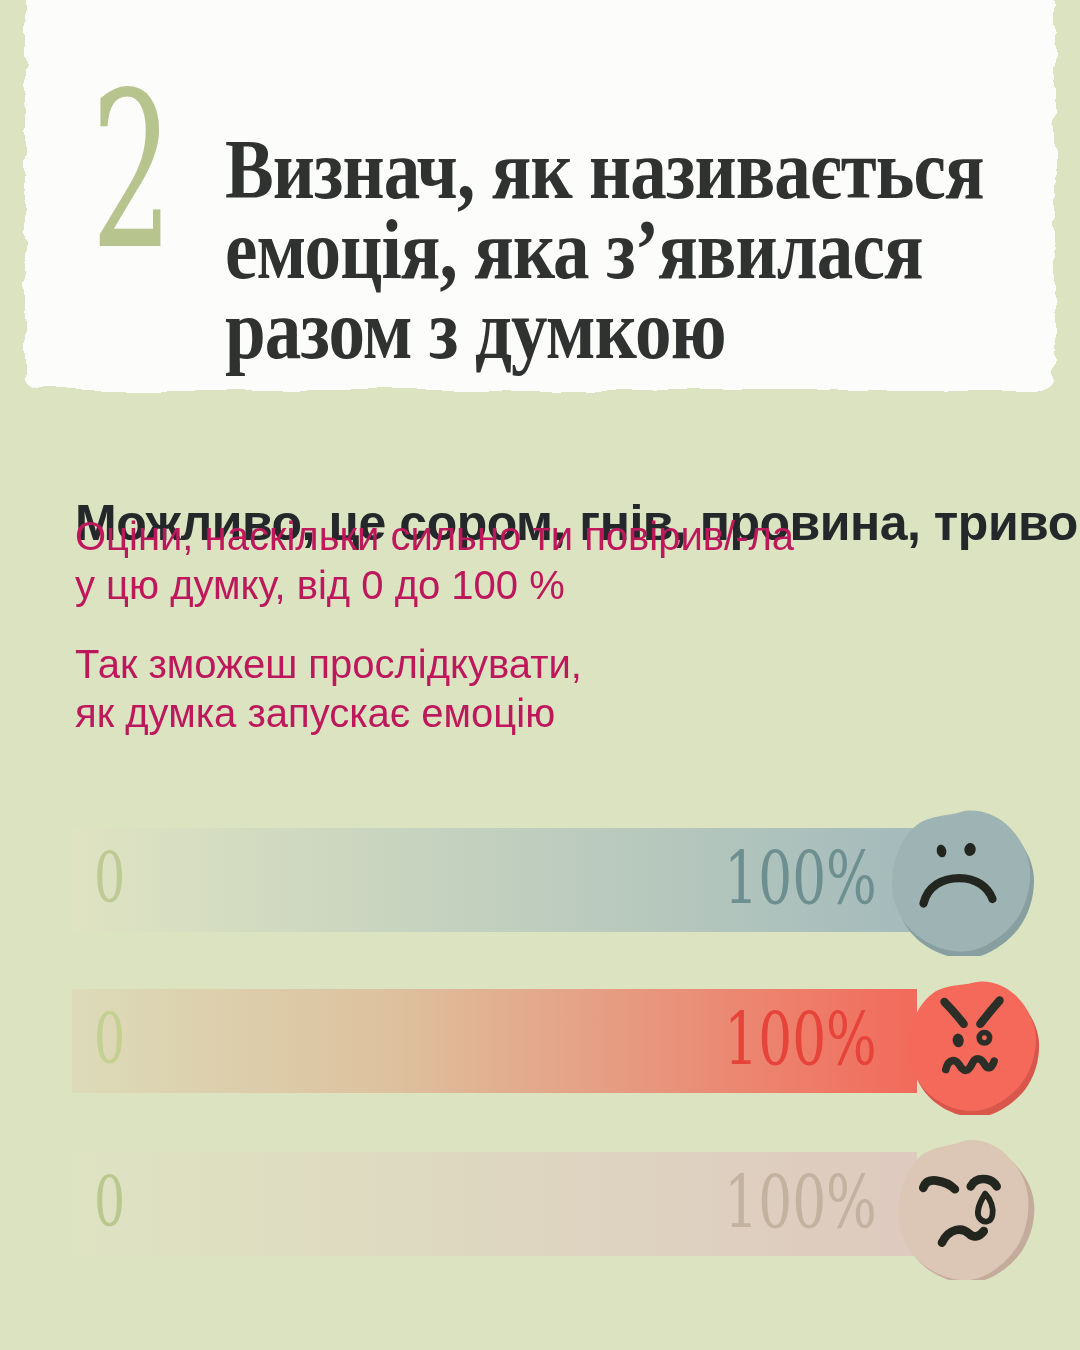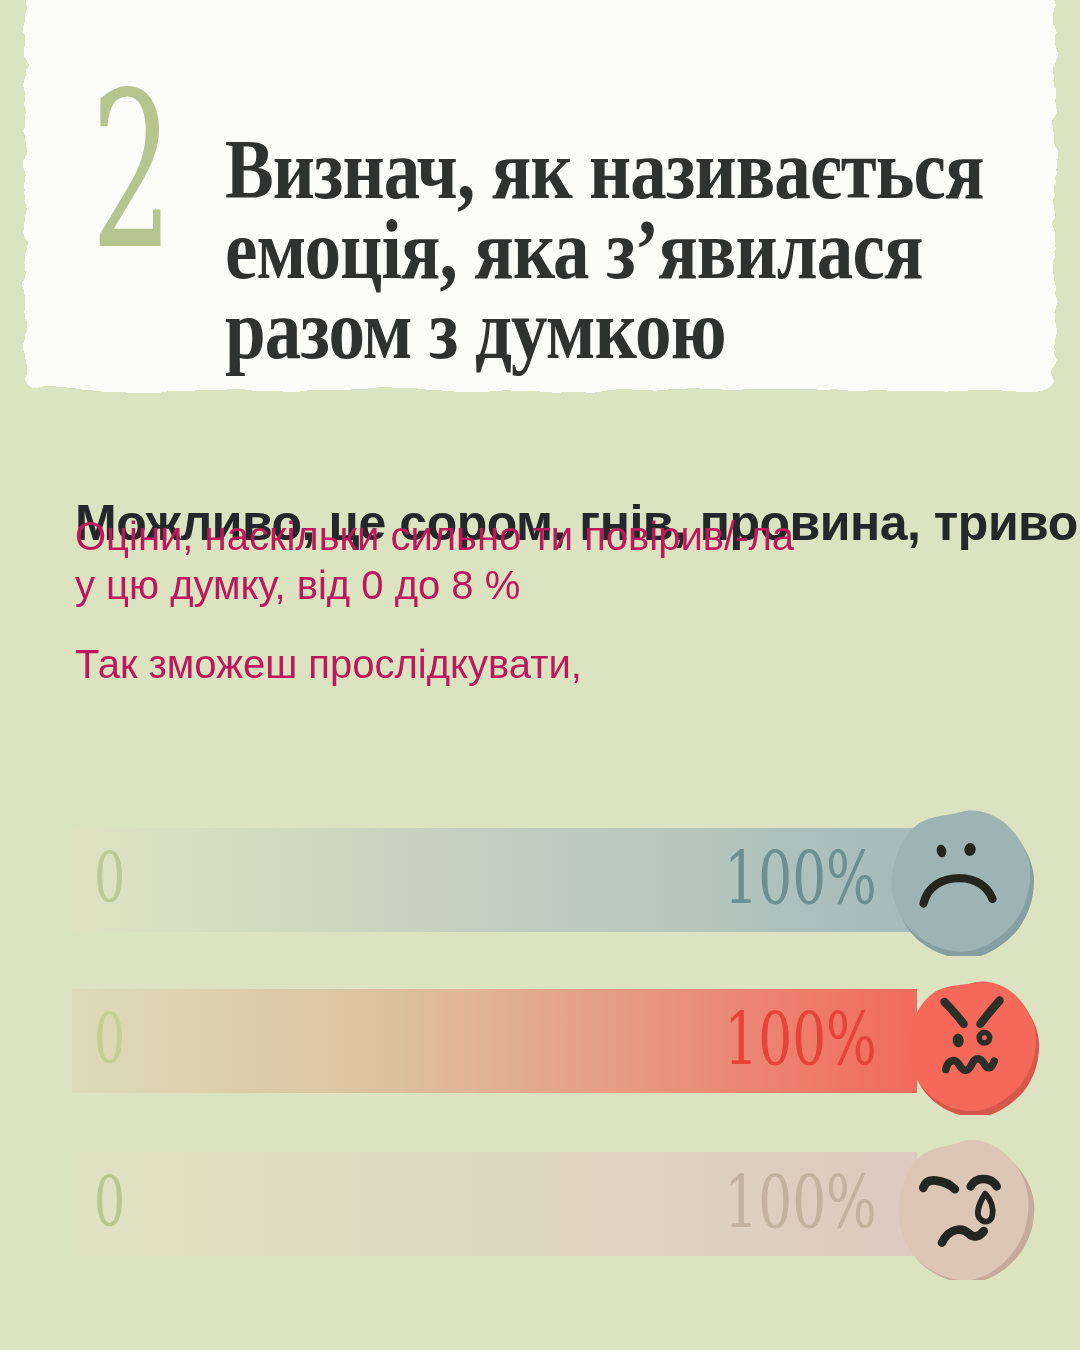--- a/index.html
+++ b/index.html
@@ -79,25 +79,26 @@
     <div>Визнач, як називається</div>
     <div>емоція, яка з’явилася</div>
     <div>разом з думкою</div>
   </h1>
 </section>
 
 <p class="lead">Можливо, це сором, гнів, провина, тривога.</p>
 
 <div class="para para-1">
   <div>Оціни, наскільки сильно ти повірив/-ла</div>
-  <div>у цю думку, від 0 до 8 %</div>
+  <div>у цю думку, від 0 до 100 %</div>
 </div>
 
 <div class="para para-2">
   <div>Так зможеш прослідкувати,</div>
+  <div>як думка запускає емоцію</div>
 </div>
 
 <div class="scale-row scale-row-1">
   <div class="bar" style="background: linear-gradient(90deg, rgb(223, 227, 194), rgb(164, 187, 187));">
     <span class="bar-min" style="color: rgb(189, 202, 147);">0</span>
     <span class="bar-max" style="color: rgb(109, 143, 144);">100%</span>
   </div>
   <svg class="face face-1" viewBox="0 0 100 100">
     <path class="blob-shadow" transform="translate(2.5 4.5)" d="M50 4 C60 1 72 5 80 12 C88 19 95 30 96 42 C97 54 93 68 86 77 C79 86 66 96 53 97 C40 98 26 92 17 83 C8 74 3 61 4 48 C5 35 10 22 19 14 C28 6 40 7 50 4 Z" style="fill: rgb(135, 159, 161);"></path>
     <path class="blob-main" d="M50 4 C60 1 72 5 80 12 C88 19 95 30 96 42 C97 54 93 68 86 77 C79 86 66 96 53 97 C40 98 26 92 17 83 C8 74 3 61 4 48 C5 35 10 22 19 14 C28 6 40 7 50 4 Z" style="fill: rgb(158, 179, 180);"></path>

